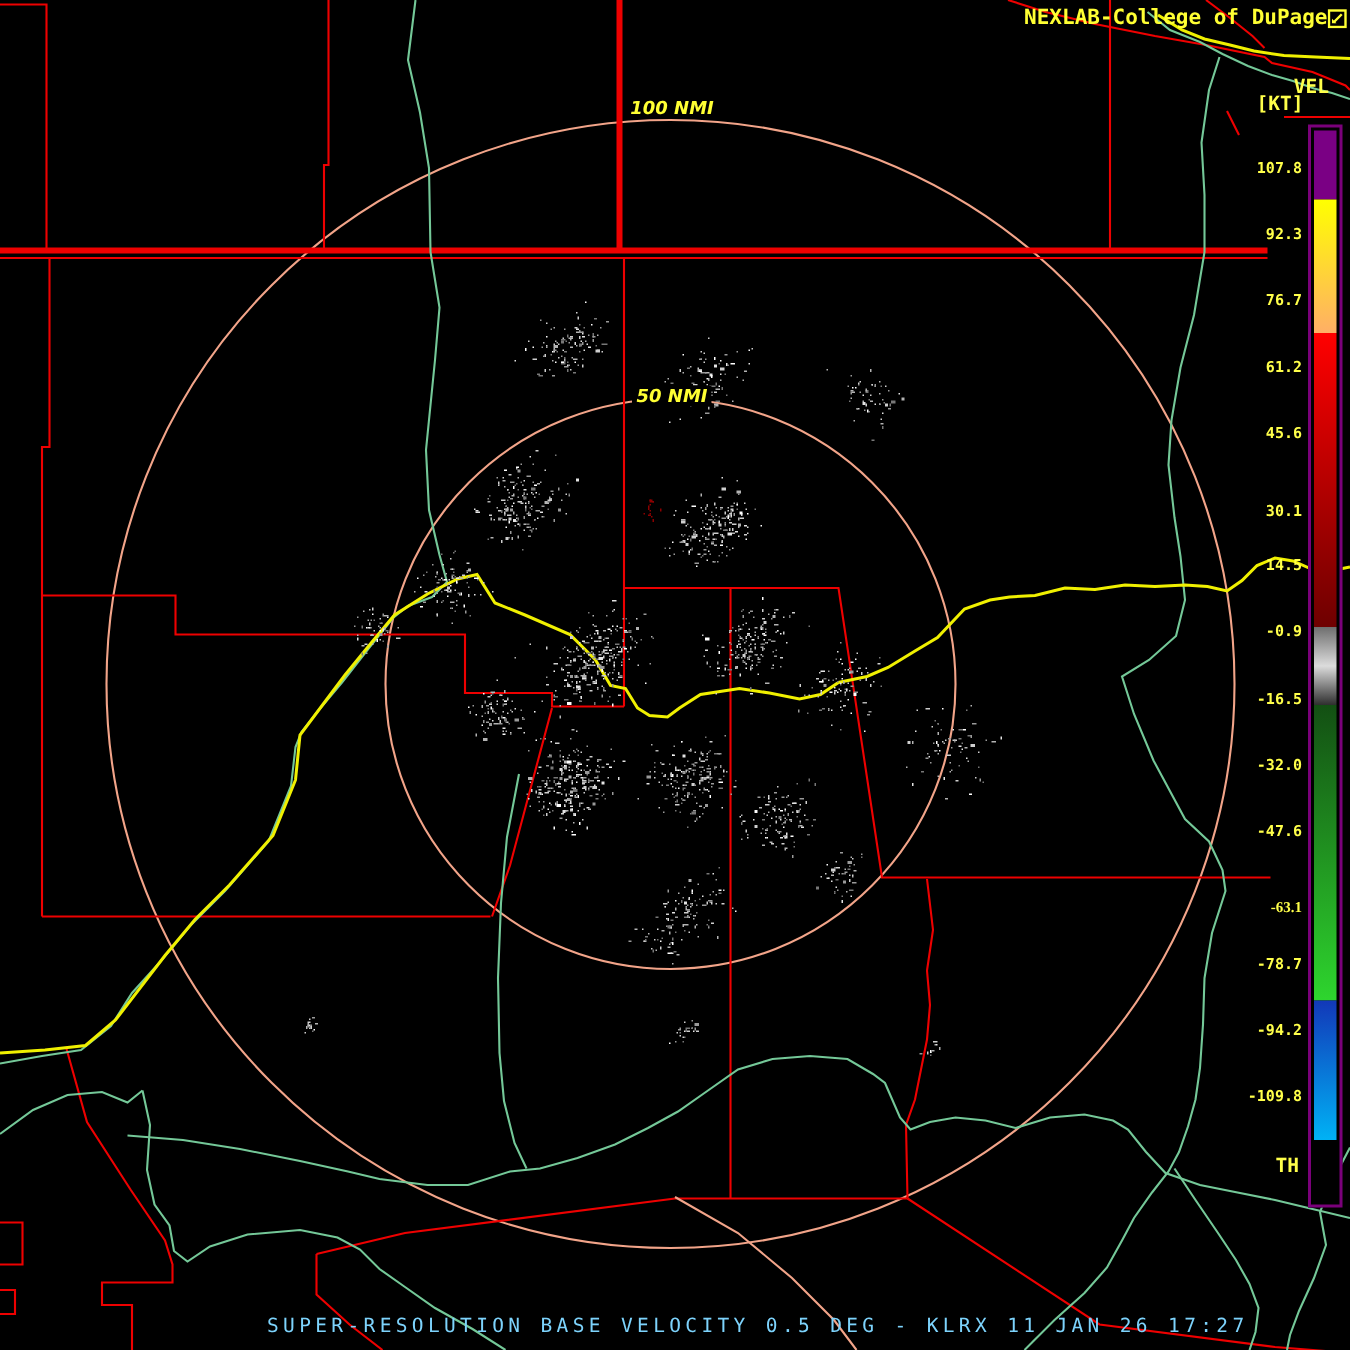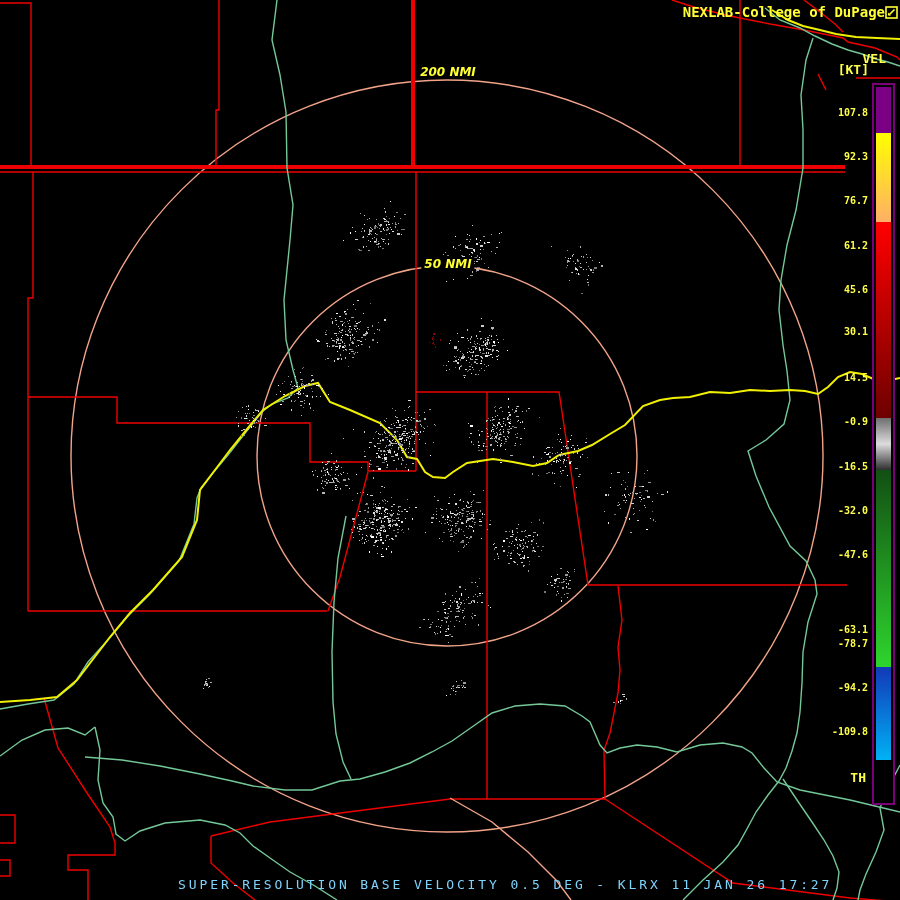--- a/index.html
+++ b/index.html
@@ -2231,21 +2231,21 @@
         <rect x="432" y="343" width="2" height="1" fill="#8b0000"></rect>
         <rect x="433" y="333" width="1" height="2" fill="#8b0000"></rect>
         <rect x="440" y="339" width="1" height="2" fill="#8b0000"></rect>
         <rect x="435" y="346" width="1" height="2" fill="#8b0000"></rect>
         <rect x="432" y="338" width="1" height="2" fill="#8b0000"></rect>
         <rect x="433" y="342" width="1" height="1" fill="#8b0000"></rect>
         <rect x="435" y="334" width="1" height="1" fill="#8b0000"></rect>
       </g>
   </svg>
 
-  <div class="ring-label" id="ring-label-100" style="left: 448px; top: 65px;">200 NMI</div>
+  <div class="ring-label" id="ring-label-100" style="left: 448px; top: 65px;">100 NMI</div>
   <div class="ring-label" id="ring-label-50" style="left: 448px; top: 257px;">50 NMI</div>
 
   <div id="header">
     <span>NEXLAB-College of DuPage</span>
     <svg width="13" height="13" viewBox="0 0 13 13">
       <rect x="1" y="1" width="11" height="11" fill="none" stroke="#ffff33" stroke-width="1.6"></rect>
       <line x1="9.5" y1="3.5" x2="4" y2="9" stroke="#ffff33" stroke-width="1.6"></line>
       <path d="M3,9.5 L6,9.5 L3,6.5 Z" fill="#ffff33"></path>
     </svg>
   </div>
@@ -2263,27 +2263,27 @@
         <div class="cb-seg" style="height: 93px; background: linear-gradient(rgb(18, 56, 184), rgb(0, 178, 245));"></div>
         <div class="cb-seg" style="height: 41px; background: linear-gradient(rgb(0, 0, 0), rgb(0, 0, 0));"></div>
       </div>
   </div>
   <div id="ticks">
       <div class="cb-tick" style="top: 105px;">107.8</div>
       <div class="cb-tick" style="top: 149px;">92.3</div>
       <div class="cb-tick" style="top: 193px;">76.7</div>
       <div class="cb-tick" style="top: 238px;">61.2</div>
       <div class="cb-tick" style="top: 282px;">45.6</div>
-      <div class="cb-tick" style="top: 324px;">30.1</div>
+      <div class="cb-tick" style="top: 334px;">30.1</div>
       <div class="cb-tick" style="top: 370px;">14.5</div>
       <div class="cb-tick" style="top: 414px;">-0.9</div>
       <div class="cb-tick" style="top: 459px;">-16.5</div>
       <div class="cb-tick" style="top: 503px;">-32.0</div>
       <div class="cb-tick" style="top: 547px;">-47.6</div>
-      <div class="cb-tick" style="top: 622px;">-63.1</div>
+      <div class="cb-tick" style="top: 598px; font-family: Liberation Serif, serif;">-63.1</div>
       <div class="cb-tick" style="top: 636px;">-78.7</div>
       <div class="cb-tick" style="top: 680px;">-94.2</div>
       <div class="cb-tick" style="top: 724px;">-109.8</div>
     </div>
   <div id="th-label">TH</div>
 
   <div id="caption">SUPER-RESOLUTION BASE VELOCITY 0.5 DEG - KLRX 11 JAN 26 17:27</div>
 
 </div>
 

